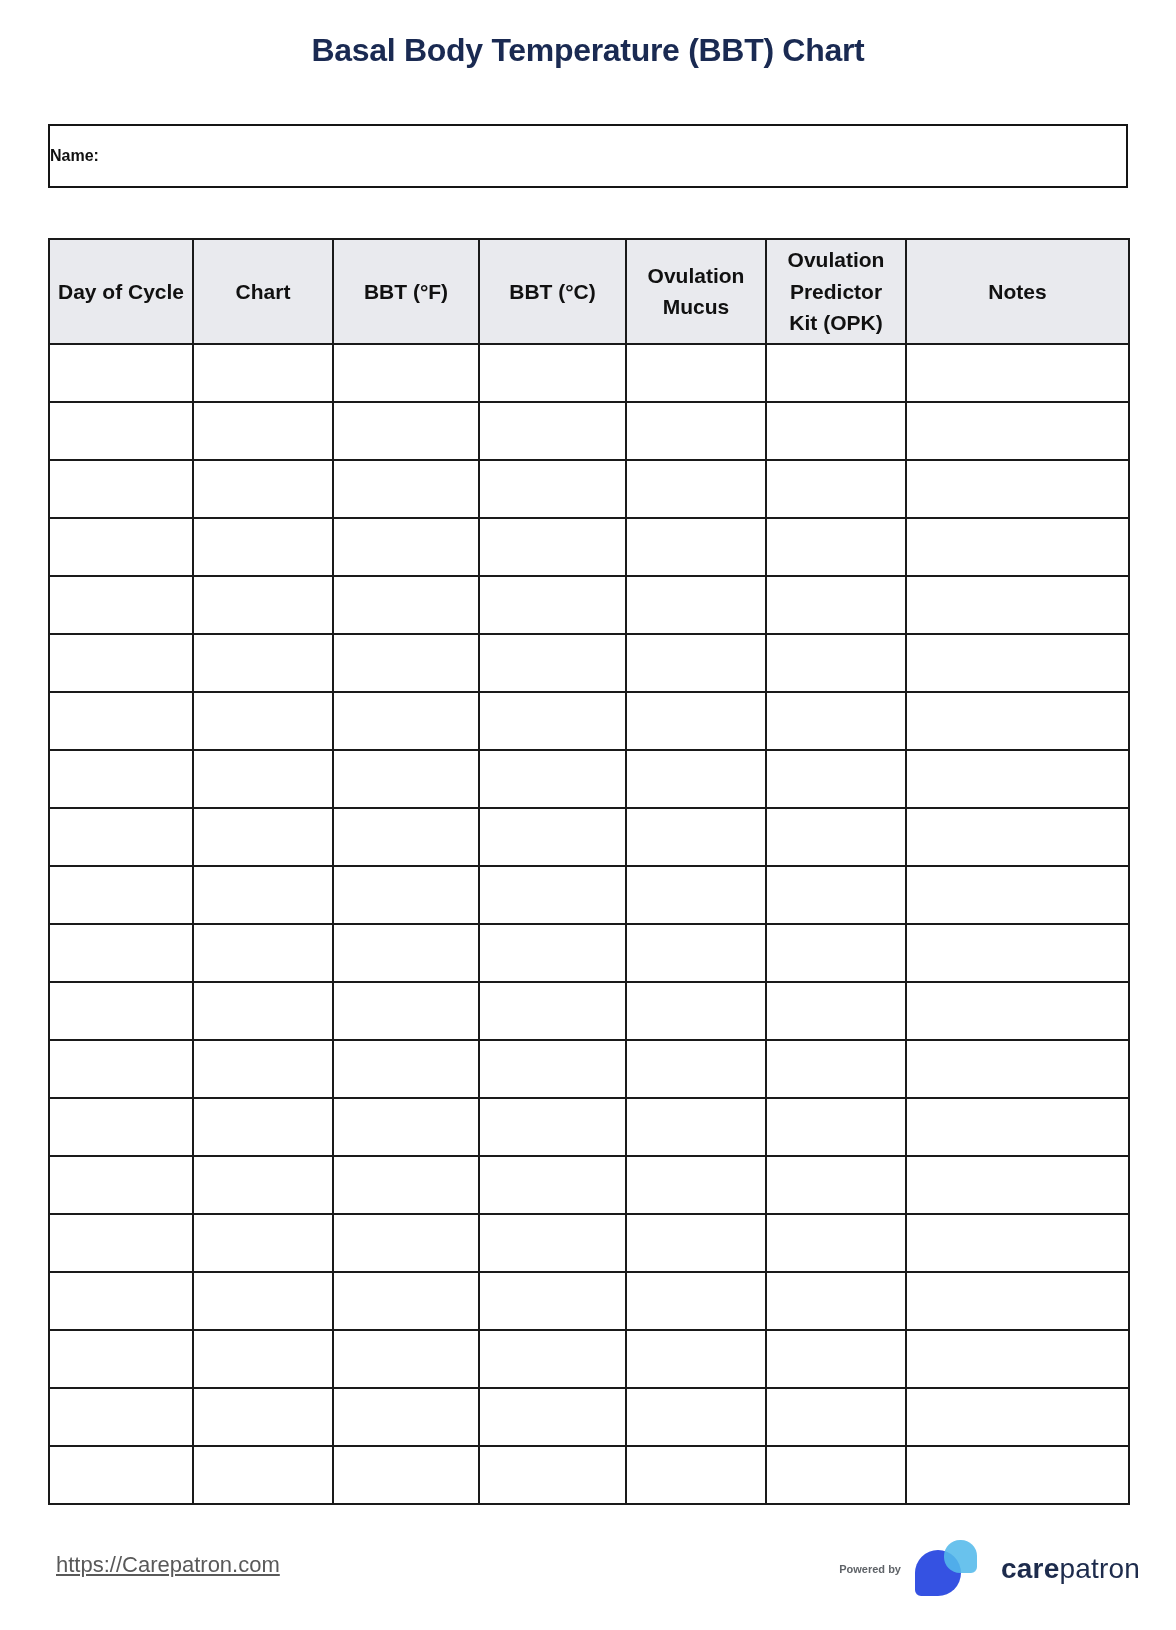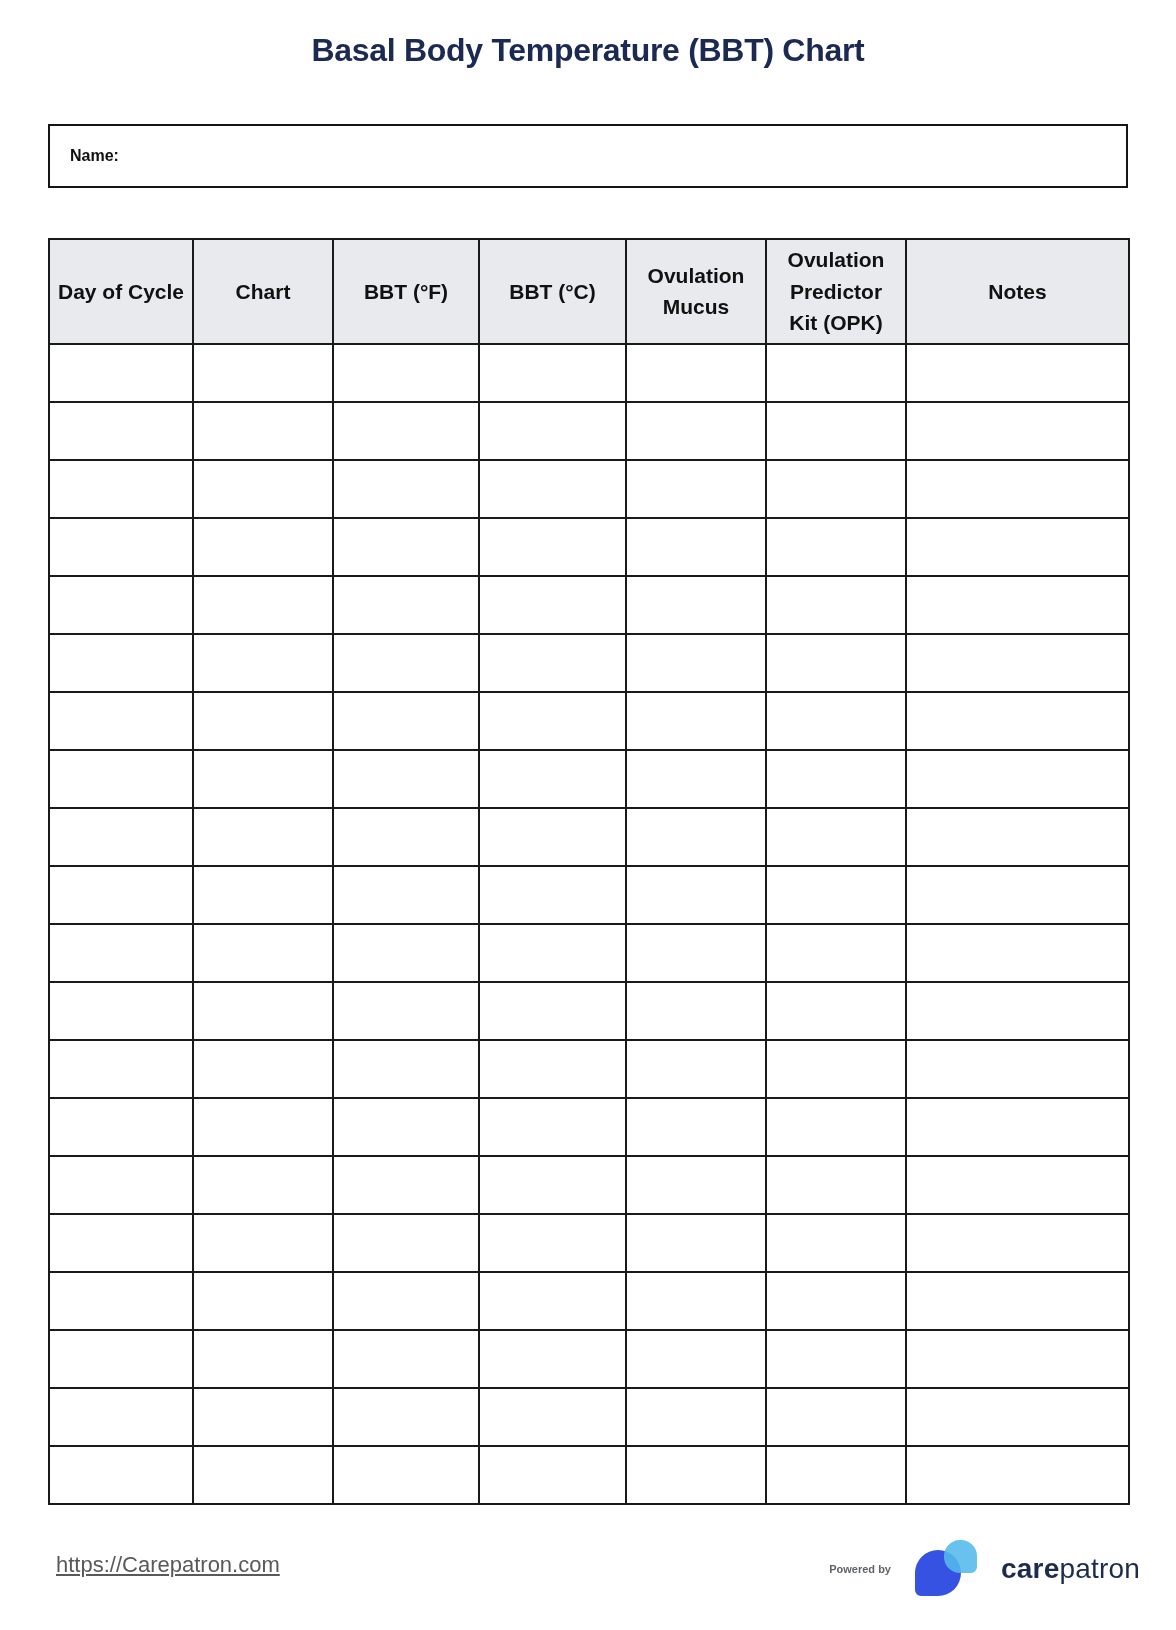--- a/index.html
+++ b/index.html
@@ -33,21 +33,20 @@
   .name-box{
     position:absolute;
     left:48px;
     top:124px;
     width:1080px;
     height:64px;
     border:2px solid #151515;
     box-sizing:border-box;
     display:flex;
     align-items:center;
-    padding-left:20px;
     gap:20px;
   }
   .name-label{
     font-size:16px;
     font-weight:bold;
     color:#111111;
   }
   .name-value{
     flex:1;
     height:60%;
@@ -95,21 +94,21 @@
     position:absolute;
     right:36px;
     top:1540px;
     display:flex;
     align-items:center;
   }
   .powered{
     font-size:11px;
     font-weight:bold;
     color:var(--powered-by-text,#5f6368);
-    margin-right:24px;
+    margin-right:14px;
     white-space:nowrap;
   }
   .logo-mark{
     position:relative;
     width:64px;
     height:58px;
     display:inline-block;
   }
   .bubble-dark{
     position:absolute;

